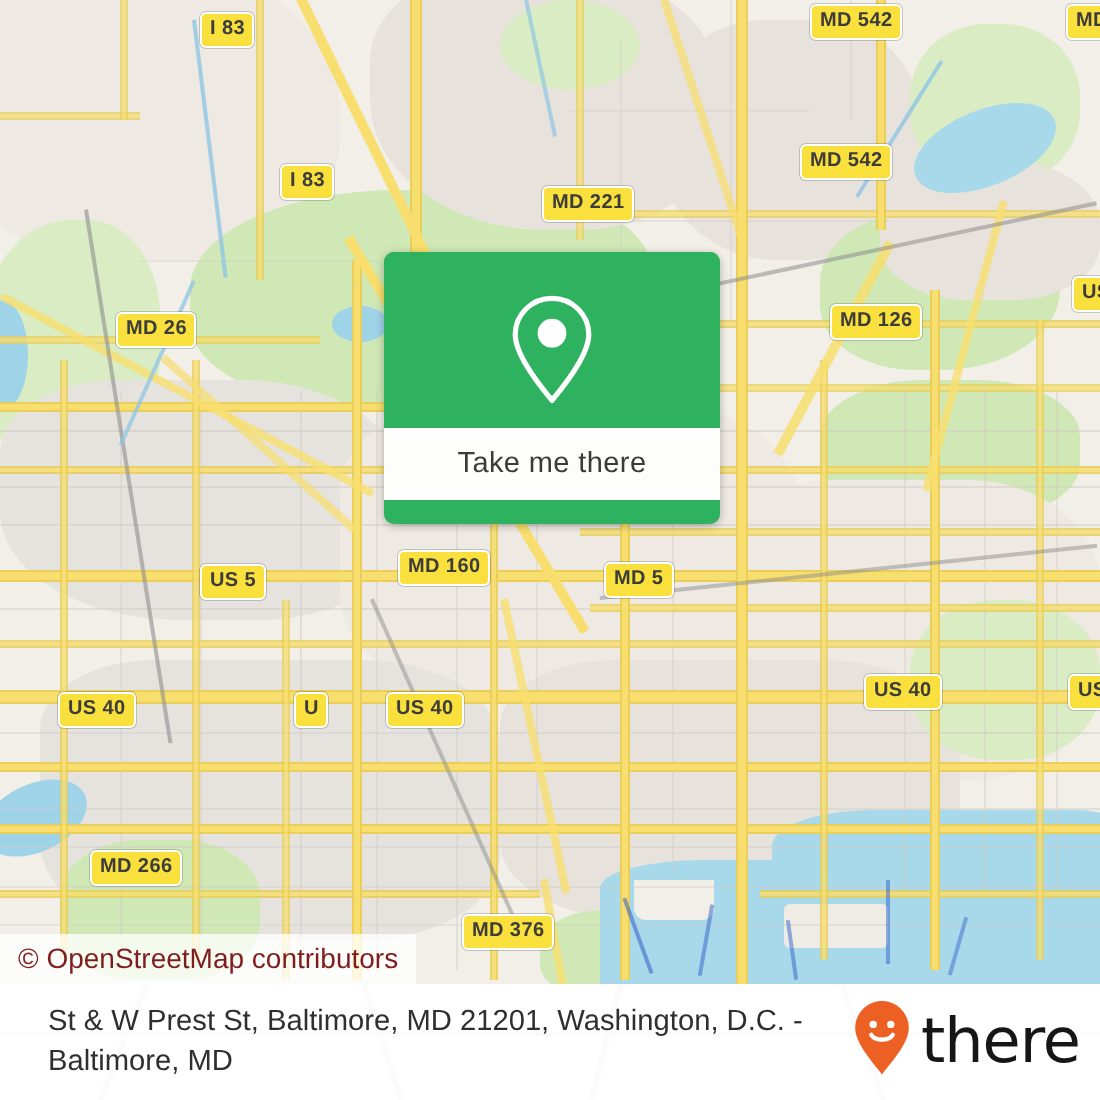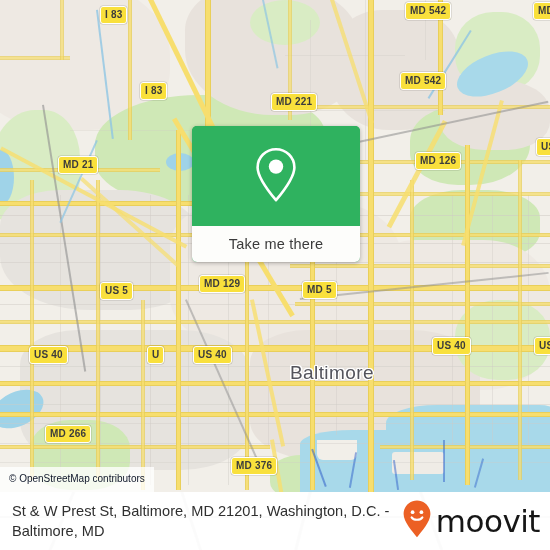--- a/index.html
+++ b/index.html
@@ -46,50 +46,50 @@
     position:absolute;color:#54545c;font-size:19px;letter-spacing:.4px;
     white-space:nowrap;text-shadow:
       -1.4px 0 #fff, 1.4px 0 #fff, 0 -1.4px #fff, 0 1.4px #fff,
       -1px -1px #fff, 1px -1px #fff, -1px 1px #fff, 1px 1px #fff;
   }
 
   
   .attrib{
     position:absolute;left:0;bottom:0;
     background:rgba(255,255,255,.78);
-    color:#0f172a;font-size:10px;line-height:18px;
+    color:#7f1d1d;font-size:14px;line-height:18px;
     padding:3px 9px 4px 9px;white-space:nowrap;
   }
 
   
   .card{
     position:absolute;left:192px;top:126px;width:168px;height:136px;
     border-radius:5px;overflow:hidden;
     box-shadow:0 1px 4px rgba(0,0,0,.28);
     background:#2fb25f;
   }
   .card-top{
     position:absolute;left:0;top:0;width:100%;height:100px;
     background:#2fb25f;display:flex;align-items:center;justify-content:center;
   }
   .card-bot{
-    position:absolute;left:0;bottom:0;width:100%;height:36px;
+    position:absolute;left:0;bottom:12px;width:100%;height:36px;
     background:#fdfdfb;display:flex;align-items:center;justify-content:center;
   }
   .card-bot span{color:#3b3b3b;font-size:14.5px;letter-spacing:.2px;}
 
   
   .footer{
     position:absolute;left:0;top:492px;width:550px;height:58px;
     background:#ffffff;overflow:hidden;
   }
   .footer-wash{position:absolute;left:0;top:0;width:550px;height:58px;opacity:.06;}
   .footer-inner{
     position:relative;display:flex;align-items:center;
-    height:58px;padding:0 10px 0 12px;box-sizing:border-box;
+    height:58px;padding:0 10px 0 12px;box-sizing:border-box;margin-left:12px;
   }
   .addr{
     flex:1;color:#2f2f2f;font-size:14.6px;line-height:20px;
     padding-right:6px;
   }
   .logo{display:flex;align-items:center;gap:4px;flex:none;}
   .logo-word{color:#161616;font-size:31px;line-height:31px;letter-spacing:-.5px;
     font-family:"DejaVu Sans","Liberation Sans",sans-serif;font-weight:400;}
 </style>
 </head>
@@ -222,36 +222,35 @@
       <div style="position:absolute;left:478px;top:458px;width:1.5px;height:30px;background:#2f5fc9;opacity:.45;transform:rotate(16deg);"></div>
     </div>
 
     <div id="shield-layer">
         <div class="shield" style="left: 100px; top: 6px;">I 83</div>
         <div class="shield" style="left: 140px; top: 82px;">I 83</div>
         <div class="shield" style="left: 405px; top: 2px;">MD 542</div>
         <div class="shield" style="left: 400px; top: 72px;">MD 542</div>
         <div class="shield" style="left: 271px; top: 93px;">MD 221</div>
         <div class="shield" style="left: 533px; top: 2px;">MD</div>
-        <div class="shield" style="left: 58px; top: 156px;">MD 21</div>
+        <div class="shield" style="left: 58px; top: 156px;">MD 26</div>
         <div class="shield" style="left: 415px; top: 152px;">MD 126</div>
         <div class="shield" style="left: 536px; top: 138px;">US</div>
         <div class="shield" style="left: 100px; top: 282px;">US 5</div>
-        <div class="shield" style="left: 199px; top: 275px;">MD 129</div>
+        <div class="shield" style="left: 199px; top: 275px;">MD 160</div>
         <div class="shield" style="left: 302px; top: 281px;">MD 5</div>
         <div class="shield" style="left: 29px; top: 346px;">US 40</div>
         <div class="shield" style="left: 147px; top: 346px;">U</div>
         <div class="shield" style="left: 193px; top: 346px;">US 40</div>
         <div class="shield" style="left: 432px; top: 337px;">US 40</div>
         <div class="shield" style="left: 534px; top: 337px;">US</div>
         <div class="shield" style="left: 45px; top: 425px;">MD 266</div>
         <div class="shield" style="left: 231px; top: 457px;">MD 376</div>
       </div>
 
-    <div class="city-label" style="left:290px;top:362px;">Baltimore</div>
 
     <div class="attrib">© OpenStreetMap contributors</div>
 
     <div class="card">
       <div class="card-top">
         <span>
           <svg width="46" height="58" viewBox="0 0 46 58" aria-hidden="true">
             <path d="M23 4.2 C12.8 4.2 4.6 12.3 4.6 22.4 C4.6 32.5 17 48 23 55.2 C29 48 41.4 32.5 41.4 22.4 C41.4 12.3 33.2 4.2 23 4.2 Z" fill="none" stroke="#ffffff" stroke-width="2.6" stroke-linejoin="round"></path>
             <circle cx="23" cy="21.6" r="7.2" fill="#ffffff"></circle>
           </svg>
@@ -277,18 +276,18 @@
 
       <div class="logo">
         <span>
           <svg width="30" height="40" viewBox="0 0 30 40" aria-hidden="true">
             <path d="M15 1.5 C7.6 1.5 1.6 7.5 1.6 14.9 C1.6 22.9 10.5 32.2 15 38.2 C19.5 32.2 28.4 22.9 28.4 14.9 C28.4 7.5 22.4 1.5 15 1.5 Z" fill="#ec6024"></path>
             <circle cx="10.6" cy="13.2" r="1.85" fill="#ffffff"></circle>
             <circle cx="19.4" cy="13.2" r="1.85" fill="#ffffff"></circle>
             <path d="M9.6 18.4 C11.6 21.6 18.4 21.6 20.4 18.4" fill="none" stroke="#ffffff" stroke-width="2.1" stroke-linecap="round"></path>
           </svg>
         </span>
-        <span class="logo-word">moovit</span>
+        <span class="logo-word">there</span>
       </div>
     </div>
   </div>
 
 </div>
 
 </body></html>

